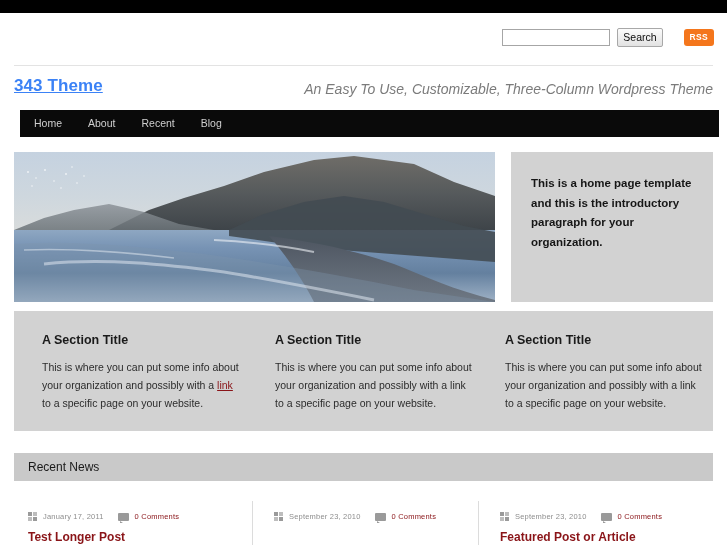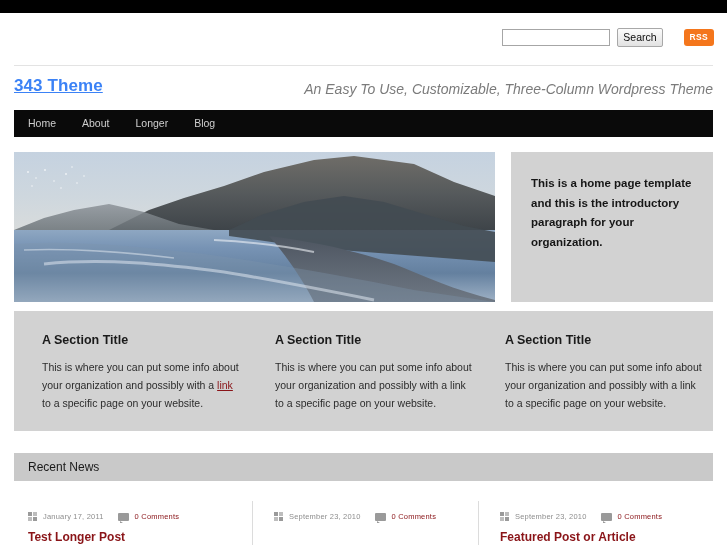--- a/index.html
+++ b/index.html
@@ -70,21 +70,21 @@
     font-size:17px; font-weight:bold; color:#3b82f6;
     letter-spacing:0.1px;
   }
   .tagline {
     position:absolute; right:14px; top:7px;
     font-size:14px; font-style:italic; color:#7b7b7b;
   }
 
   
   .navbar {
-    position:absolute; left:14px; top:110px; width:699px; height:27px;
+    position:absolute; left:20px; top:110px; width:699px; height:27px;
     background:#0a0a0a;
     display:flex; align-items:center;
   }
   .navbar .nav-item {
     color:#cfcfcf; font-size:10.5px;
     padding:0 13px; line-height:27px;
     cursor:pointer; text-decoration:none;
   }
   .navbar .nav-item:first-child { padding-left:14px; }
 
@@ -214,21 +214,21 @@
   <div class="divider"></div>
 
   <div class="titlerow">
     <a class="site-title" href="#">343 Theme</a>
     <div class="tagline">An Easy To Use, Customizable, Three-Column Wordpress Theme</div>
   </div>
 
   <div class="navbar">
     <a class="nav-item" href="#">Home</a>
     <a class="nav-item" href="#">About</a>
-    <a class="nav-item" href="#">Longer</a>
+    <a class="nav-item" href="#">Recent</a>
     <a class="nav-item" href="#">Blog</a>
   </div>
 
   <div class="hero">
     <div class="hero-img">
       <svg viewBox="0 0 481 150" preserveAspectRatio="none" aria-hidden="true">
         <defs>
           <linearGradient id="sky" x1="0" y1="0" x2="0" y2="1">
             <stop offset="0%" stop-color="#c5d2e0"></stop>
             <stop offset="55%" stop-color="#ced7de"></stop>

